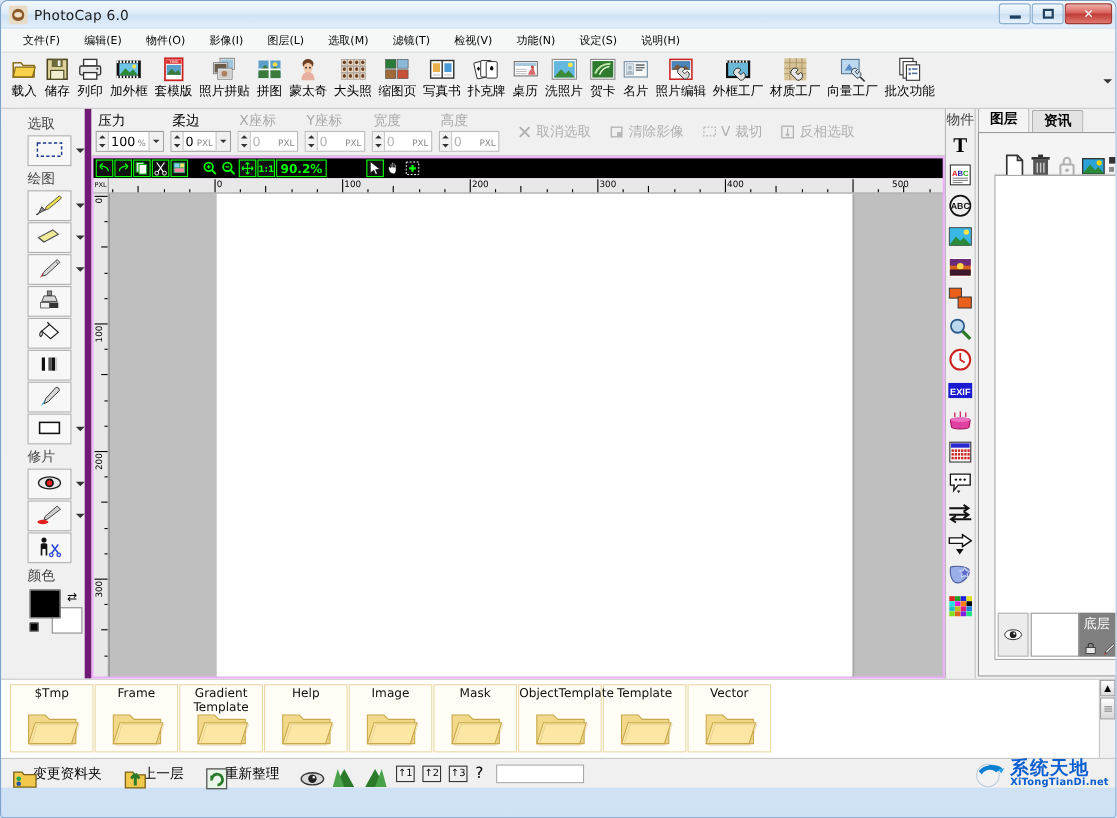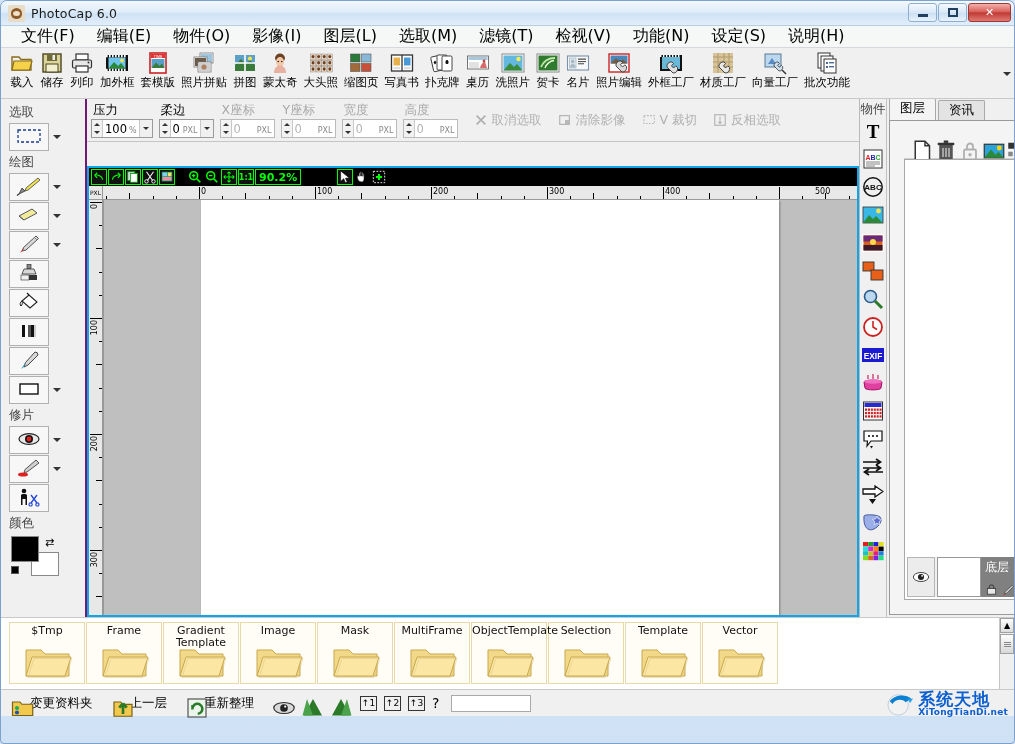--- a/index.html
+++ b/index.html
@@ -55,21 +55,21 @@
   .win-btn .glyph-min { display:block; width:10px; height:3px; background:#20405f; margin-top:6px;}
   .win-btn .glyph-max { display:block; width:10px; height:9px; border:2px solid #20405f;}
 
   
   .menubar {
     height:22px; display:flex; align-items:center; padding-left:9px;
     background:#f6f7f7;
     border-bottom:1px solid #d5d8dc;
     gap:0px;
   }
-  .menu-item { padding:2px 11px; font-size:16px; color:#000; cursor:default; }
+  .menu-item { padding:2px 11px; font-size:10px; color:#000; cursor:default; }
 
   
   .toolbar {
     height:51px; display:flex; align-items:flex-start; padding:2px 0 0 6px;
     background:#f0f0f0; border-bottom:1px solid #c9c9c9;
     position:relative;
   }
   .tb-item {
     width:auto; min-width:27px; display:flex; flex-direction:column; align-items:center;
     padding:1px 3px 0 3px; cursor:default;
@@ -83,22 +83,22 @@
   .caret-dn { width:0;height:0;border-left:4px solid transparent;border-right:4px solid transparent;border-top:4px solid #333; }
 
   
   .ic { width:24px;height:24px; display:block; }
 
   
   .mainrow { display:flex; height:518px; background:#f0f0f0; }
 
   
   .leftpanel {
-    width:86px; background:#f0f0f0; border-right:2px solid #701a75;
-    padding:2px 0 0 4px; position:relative;
+    width:66px; background:#f0f0f0; border-right:6px solid #701a75;
+    padding:2px 0 0 4px; position:relative;margin-left:16px;
   }
   .grp-title { font-size:12.5px; color:#444; margin:3px 0 2px 4px; }
   .toolbtn {
     width:40px;height:28px; border:1px solid #b0b0b0; background:#f7f7f7;
     display:flex;align-items:center;justify-content:center; margin-left:4px;
     position:relative;
   }
   .toolrow { display:flex; align-items:center; margin-bottom:1px; }
   .toolrow .caret { margin-left:4px; width:0;height:0;border-left:4px solid transparent;border-right:4px solid transparent;border-top:4px solid #333; }
   .colorswatch { position:relative; width:48px;height:40px; margin:4px 0 0 6px; }
@@ -126,21 +126,21 @@
   .sa-up{width:0;height:0;border-left:3px solid transparent;border-right:3px solid transparent;border-bottom:3px solid #333;}
   .sa-dn{width:0;height:0;border-left:3px solid transparent;border-right:3px solid transparent;border-top:3px solid #333;}
   .spin-val { flex:1; padding:0 2px; font-size:11.5px; display:flex;align-items:center; color:#000; }
   .spin-val.dim { color:#b4b4b4; }
   .spin-unit { font-size:8px; color:#888; align-self:flex-end; padding:0 2px 2px 0; }
   .spin-drop { width:13px; border-left:1px solid #c9c9c9; background:#f0f0f0; display:flex;align-items:center;justify-content:center;}
   .optact { display:flex;align-items:center;gap:4px; color:#b0b0b0; font-size:12.5px; margin-left:10px; }
   .optact .oic{width:14px;height:14px;display:inline-block;position:relative;}
 
   
-  .canvaswrap { flex:1; display:flex; flex-direction:column; background:#0ea5e9; padding:2px;margin-top:24px; }
+  .canvaswrap { flex:1; display:flex; flex-direction:column; background:#f0abfc; padding:2px; }
   .canvas-tb {
     height:18px; background:#000; display:flex; align-items:center; padding:0 2px; gap:1px;
   }
   .cbtn {
     width:16px;height:16px; border:1px solid #0a0; display:flex;align-items:center;justify-content:center;
     color:#0f0; font-size:10px; background:#000; position:relative;
   }
   .cbtn.noborder { border-color:transparent; }
   .cbtn.sel { border:1px solid #0f0; background:#111; }
   .czoom {
@@ -170,21 +170,21 @@
 
   
   .rightpanel { width:155px; background:#f0f0f0; border-left:1px solid #b9b9b9; display:flex; }
   .objcol { width:32px; background:#f0f0f0; border-right:1px solid #c2c2c2; padding-top:2px; }
   .objtitle { font-size:12.5px; color:#444; text-align:center; }
   .objbtn { width:26px;height:26px; margin:1px auto 2px auto; display:flex;align-items:center;justify-content:center; position:relative;}
   .layerscol { flex:1; display:flex; flex-direction:column; padding:2px 2px 2px 2px; }
   .tabsrow { display:flex; height:19px; align-items:flex-end; }
   .ltab {
     padding:1px 10px; font-size:12.5px; border:1px solid #a9a9a9; border-bottom:none;
-    background:#e3e3e3; color:#000; margin-right:2px; border-radius:2px 2px 0 0;
+    background:#e3e3e3; color:#000; margin-right:2px; border-radius:2px 2px 0 0;font-weight:bold;
   }
   .ltab.active { background:#f4f4f4; padding-bottom:3px; }
   .layerbox { flex:1; border:1px solid #9a9a9a; background:#f4f4f4; display:flex; flex-direction:column; padding:14px; }
   .layertools { height:24px; display:flex; align-items:center; gap:8px; padding-left:6px; border-bottom:1px solid #cfcfcf;}
   .ltico { width:16px;height:16px; position:relative; display:block;}
   .layerlist { flex:1; background:#fff; border:1px solid #a8a8a8; position:relative; }
   .layer-item {
     position:absolute; left:2px; right:2px; bottom:2px; height:40px;
     display:flex; align-items:stretch; background:#f0f0f0;
   }
@@ -1235,53 +1235,45 @@
         </div>
         <div class="folder">
           <span class="folder-name">Gradient Template</span>
           <span class="folder-ico"><svg width="50" height="38" viewBox="0 0 50 38">
               <path d="M3 8 H18 L22 12 H46 V34 H3 Z" fill="#f2d98a" stroke="#c8a84a" stroke-width="1"></path>
               <path d="M3 34 L9 15 H48 L42 34 Z" fill="#fbe6a4" stroke="#c8a84a" stroke-width="1"></path>
               <path d="M5 35.5 L11 16.5 H49 L43 35.5 Z" fill="none" stroke="#d8c080" stroke-width=".8" opacity=".6"></path>
             </svg></span>
         </div>
         <div class="folder">
+          <span class="folder-name">Help</span>
+          <span class="folder-ico"><svg width="50" height="38" viewBox="0 0 50 38">
+              <path d="M3 8 H18 L22 12 H46 V34 H3 Z" fill="#f2d98a" stroke="#c8a84a" stroke-width="1"></path>
+              <path d="M3 34 L9 15 H48 L42 34 Z" fill="#fbe6a4" stroke="#c8a84a" stroke-width="1"></path>
+              <path d="M5 35.5 L11 16.5 H49 L43 35.5 Z" fill="none" stroke="#d8c080" stroke-width=".8" opacity=".6"></path>
+            </svg></span>
+        </div>
+        <div class="folder">
           <span class="folder-name">Image</span>
           <span class="folder-ico"><svg width="50" height="38" viewBox="0 0 50 38">
               <path d="M3 8 H18 L22 12 H46 V34 H3 Z" fill="#f2d98a" stroke="#c8a84a" stroke-width="1"></path>
               <path d="M3 34 L9 15 H48 L42 34 Z" fill="#fbe6a4" stroke="#c8a84a" stroke-width="1"></path>
               <path d="M5 35.5 L11 16.5 H49 L43 35.5 Z" fill="none" stroke="#d8c080" stroke-width=".8" opacity=".6"></path>
             </svg></span>
         </div>
         <div class="folder">
           <span class="folder-name">Mask</span>
           <span class="folder-ico"><svg width="50" height="38" viewBox="0 0 50 38">
               <path d="M3 8 H18 L22 12 H46 V34 H3 Z" fill="#f2d98a" stroke="#c8a84a" stroke-width="1"></path>
               <path d="M3 34 L9 15 H48 L42 34 Z" fill="#fbe6a4" stroke="#c8a84a" stroke-width="1"></path>
               <path d="M5 35.5 L11 16.5 H49 L43 35.5 Z" fill="none" stroke="#d8c080" stroke-width=".8" opacity=".6"></path>
             </svg></span>
         </div>
         <div class="folder">
-          <span class="folder-name">MultiFrame</span>
-          <span class="folder-ico"><svg width="50" height="38" viewBox="0 0 50 38">
-              <path d="M3 8 H18 L22 12 H46 V34 H3 Z" fill="#f2d98a" stroke="#c8a84a" stroke-width="1"></path>
-              <path d="M3 34 L9 15 H48 L42 34 Z" fill="#fbe6a4" stroke="#c8a84a" stroke-width="1"></path>
-              <path d="M5 35.5 L11 16.5 H49 L43 35.5 Z" fill="none" stroke="#d8c080" stroke-width=".8" opacity=".6"></path>
-            </svg></span>
-        </div>
-        <div class="folder">
           <span class="folder-name">ObjectTemplate</span>
-          <span class="folder-ico"><svg width="50" height="38" viewBox="0 0 50 38">
-              <path d="M3 8 H18 L22 12 H46 V34 H3 Z" fill="#f2d98a" stroke="#c8a84a" stroke-width="1"></path>
-              <path d="M3 34 L9 15 H48 L42 34 Z" fill="#fbe6a4" stroke="#c8a84a" stroke-width="1"></path>
-              <path d="M5 35.5 L11 16.5 H49 L43 35.5 Z" fill="none" stroke="#d8c080" stroke-width=".8" opacity=".6"></path>
-            </svg></span>
-        </div>
-        <div class="folder">
-          <span class="folder-name">Selection</span>
           <span class="folder-ico"><svg width="50" height="38" viewBox="0 0 50 38">
               <path d="M3 8 H18 L22 12 H46 V34 H3 Z" fill="#f2d98a" stroke="#c8a84a" stroke-width="1"></path>
               <path d="M3 34 L9 15 H48 L42 34 Z" fill="#fbe6a4" stroke="#c8a84a" stroke-width="1"></path>
               <path d="M5 35.5 L11 16.5 H49 L43 35.5 Z" fill="none" stroke="#d8c080" stroke-width=".8" opacity=".6"></path>
             </svg></span>
         </div>
         <div class="folder">
           <span class="folder-name">Template</span>
           <span class="folder-ico"><svg width="50" height="38" viewBox="0 0 50 38">
               <path d="M3 8 H18 L22 12 H46 V34 H3 Z" fill="#f2d98a" stroke="#c8a84a" stroke-width="1"></path>

